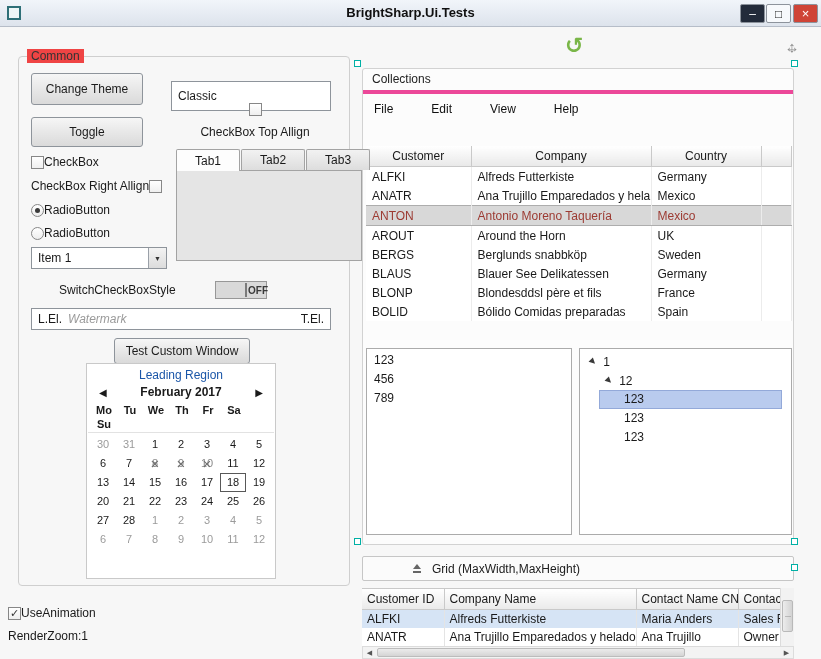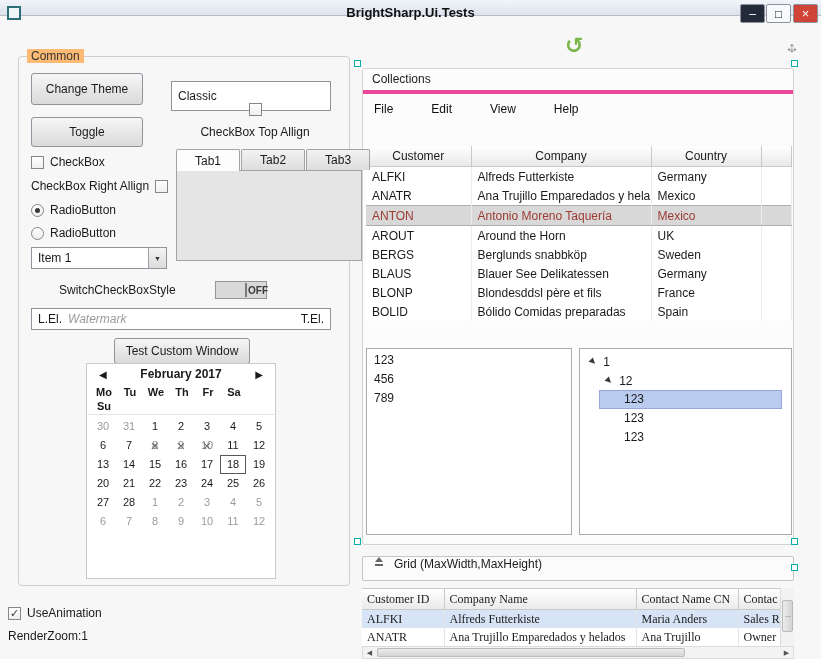--- a/index.html
+++ b/index.html
@@ -3,47 +3,47 @@
 <meta charset="utf-8">
 <style>
   html,body{margin:0;padding:0;}
   body{
     width:821px;height:659px;position:relative;overflow:hidden;
     background:#f7f7f7;color:#1a1a1a;
     font-family:"Liberation Sans","DejaVu Sans",sans-serif;font-size:12px;
     -webkit-font-smoothing:antialiased;
   }
   
-  #titlebar{position:absolute;left:0;top:0;width:821px;height:16px;
+  #titlebar{position:absolute;left:0;top:0;width:821px;height:27px;
     background:linear-gradient(#f1f5fa,#dde3ec);border-bottom:1px solid #b6bdc8;box-sizing:border-box;}
   #app-icon{position:absolute;left:7px;top:6px;width:14px;height:14px;border:2px solid #2e6f77;background:#eef6f7;box-sizing:border-box;}
   #win-title{position:absolute;left:0;top:5px;width:100%;text-align:center;font-weight:bold;font-size:13px;color:#101010;}
   .wbtn{position:absolute;top:4px;width:25px;height:19px;display:flex;align-items:center;justify-content:center;
     font-size:12px;border:1px solid #8d939c;box-sizing:border-box;border-radius:2px;}
   #btn-min{right:56px;background:#232b3a;color:#fff;}
   #btn-max{right:30px;background:#f7f9fc;color:#222;}
   #btn-close{right:3px;background:var(--close-red,#cf4437);color:#fff;font-size:13px;}
   
   .btn{border:1px solid #8e949b;border-radius:3px;color:#1c1c1c;
     background:linear-gradient(#f6f6f6,#e9e9e9 45%,#dadada);
     display:flex;align-items:center;justify-content:center;box-sizing:border-box;}
   .cb{width:13px;height:13px;border:1px solid #878787;background:linear-gradient(#fff,#efefef);
     display:inline-flex;align-items:center;justify-content:center;box-sizing:border-box;flex:none;}
   .cb .mark{font-size:11px;font-weight:bold;color:#333;line-height:10px;}
   .radio{width:13px;height:13px;border:1px solid #878787;border-radius:50%;
     background:linear-gradient(#fff,#ededed);display:inline-flex;align-items:center;justify-content:center;box-sizing:border-box;flex:none;}
   .radio .dot{width:5px;height:5px;border-radius:50%;background:#3a3a3a;}
-  .row{display:flex;align-items:center;gap:6px;position:absolute;}
+  .row{display:flex;align-items:center;position:absolute;}
   .combo{border:1px solid #8e949b;background:#fff;display:flex;align-items:center;padding-left:6px;box-sizing:border-box;}
   .combo .arrow-btn{margin-left:auto;width:17px;align-self:stretch;border-left:1px solid #9aa0a8;
     display:flex;align-items:center;justify-content:center;background:linear-gradient(#f3f3f3,#dcdcdc);font-size:7px;color:#333;}
   
   #group-common{position:absolute;left:18px;top:56px;width:332px;height:530px;
     border:1px solid #cfcfcf;border-radius:4px;box-sizing:border-box;}
-  #group-common .legend{position:absolute;left:8px;top:-8px;background:#fdba74;padding:0 4px;color:#333;}
+  #group-common .legend{position:absolute;left:8px;top:-8px;background:#ef4444;padding:0 4px;color:#333;}
   #btn-change-theme{position:absolute;left:12px;top:16px;width:112px;height:32px;}
   #combo-classic{position:absolute;left:152px;top:24px;width:160px;height:30px;}
   #btn-toggle{position:absolute;left:12px;top:60px;width:112px;height:30px;}
   #cb-top{position:absolute;left:150px;top:46px;width:172px;text-align:center;}
   #cb-top .cb{margin:0 auto;}
   #cb-top .lbl{display:block;margin-top:6px;}
   #tabs{position:absolute;left:157px;top:92px;width:186px;height:112px;}
   #tabs .tabrow{display:flex;position:relative;z-index:2;}
   .tab{height:21px;padding:0 18px;display:flex;align-items:center;border:1px solid #a3a3a3;border-bottom:none;
     background:linear-gradient(#f2f2f2,#dddddd);border-radius:2px 2px 0 0;margin-right:1px;box-sizing:border-box;}
@@ -102,26 +102,26 @@
   .lb-item{height:19px;line-height:19px;padding-left:7px;}
   #tree{position:absolute;left:216px;top:279px;width:213px;height:187px;border:1px solid #ababab;background:#fff;box-sizing:border-box;padding-top:3px;}
   .tree-row{height:19px;display:flex;align-items:center;}
   .tree-row.root{padding-left:10px;}
   .tree-row.childrow{padding-left:26px;}
   .tw{display:inline-block;transform:rotate(45deg);font-size:8px;color:#3a3a3a;margin-right:7px;}
   .tree-leaf{height:19px;line-height:19px;margin-left:19px;margin-right:9px;padding-left:25px;}
   .tree-leaf.selected{background:var(--tree-selection,#b9cbee);box-shadow:inset 0 0 0 1px #93a9d9;}
   
   #expander{position:absolute;left:362px;top:556px;width:432px;height:25px;border:1px solid #c6c6c6;border-radius:2px;
-    background:#fbfbfb;display:flex;box-sizing:border-box;color:#1c1c1c;}
+    background:#fbfbfb;display:flex;align-items:center;box-sizing:border-box;color:#1c1c1c;padding-left:38px;}
   .eject{width:10px;height:10px;position:relative;margin:0 10px 0 11px;flex:none;}
   .eject::before{content:"";position:absolute;left:1px;top:0;border-left:4px solid transparent;border-right:4px solid transparent;border-bottom:5px solid #666;}
   .eject::after{content:"";position:absolute;left:1px;top:7px;width:8px;height:2px;background:#666;}
   #grid2wrap{position:absolute;left:362px;top:588px;width:418px;height:58px;overflow:hidden;background:#fff;border-top:1px solid #c9c9c9;}
-  #grid2{width:436px;font-family:Liberation Serif, serif;}
+  #grid2{width:436px;}
   #grid2 th{height:20px;background:linear-gradient(#ffffff,#eaeaea);border-right:1px solid #c9c9c9;border-bottom:1px solid #c9c9c9;
     font-weight:normal;text-align:left;padding:0 5px;white-space:nowrap;overflow:hidden;}
   #grid2 td{height:18px;padding:0 5px;border-right:1px solid #e4e4e4;white-space:nowrap;overflow:hidden;}
   #grid2 tr.selected td{background:var(--grid2-selection,#d6e4f5);}
   #vscroll{position:absolute;left:780px;top:588px;width:14px;height:58px;background:#f2f2f2;border-left:1px solid #dcdcdc;box-sizing:border-box;}
   #vscroll .vthumb{position:absolute;left:1px;top:12px;width:11px;height:32px;background:linear-gradient(90deg,#ececec,#d3d3d3);
     border:1px solid #b9b9b9;border-radius:2px;box-sizing:border-box;display:flex;align-items:center;justify-content:center;
     color:#8a8a8a;font-size:9px;letter-spacing:-1px;}
   #hscroll{position:absolute;left:362px;top:646px;width:432px;height:13px;background:#f3f3f3;border:1px solid #dcdcdc;
     box-sizing:border-box;display:flex;align-items:center;}
@@ -202,20 +202,21 @@
 
   <div id="watermark">
     <span>L.El.</span>
     <span class="wm-ph">Watermark</span>
     <span class="wm-right">T.El.</span>
   </div>
 
   <div class="btn" id="btn-test">Test Custom Window</div>
 
   <div id="calendar">
+    <div class="cal-leading">Leading Region</div>
     <div class="cal-nav">
       <span class="cal-arrow">◀</span>
       <span class="cal-month">February 2017</span>
       <span class="cal-arrow">▶</span>
     </div>
     <div class="cal-dh-row" id="cal-dh"><span class="cal-dhc">Mo</span><span class="cal-dhc">Tu</span><span class="cal-dhc">We</span><span class="cal-dhc">Th</span><span class="cal-dhc">Fr</span><span class="cal-dhc">Sa</span><span class="cal-dhc">Su</span></div>
     <div class="cal-grid" id="cal-grid"><span class="cal-cell out">30</span><span class="cal-cell out">31</span><span class="cal-cell">1</span><span class="cal-cell">2</span><span class="cal-cell">3</span><span class="cal-cell">4</span><span class="cal-cell">5</span><span class="cal-cell">6</span><span class="cal-cell">7</span><span class="cal-cell blackout">8<i class="bx">×</i></span><span class="cal-cell blackout">9<i class="bx">×</i></span><span class="cal-cell blackout">10<i class="bx">×</i></span><span class="cal-cell">11</span><span class="cal-cell">12</span><span class="cal-cell">13</span><span class="cal-cell">14</span><span class="cal-cell">15</span><span class="cal-cell">16</span><span class="cal-cell">17</span><span class="cal-cell selected">18</span><span class="cal-cell">19</span><span class="cal-cell">20</span><span class="cal-cell">21</span><span class="cal-cell">22</span><span class="cal-cell">23</span><span class="cal-cell">24</span><span class="cal-cell">25</span><span class="cal-cell">26</span><span class="cal-cell">27</span><span class="cal-cell">28</span><span class="cal-cell out">1</span><span class="cal-cell out">2</span><span class="cal-cell out">3</span><span class="cal-cell out">4</span><span class="cal-cell out">5</span><span class="cal-cell out">6</span><span class="cal-cell out">7</span><span class="cal-cell out">8</span><span class="cal-cell out">9</span><span class="cal-cell out">10</span><span class="cal-cell out">11</span><span class="cal-cell out">12</span></div>
   </div>
 </div>
 

